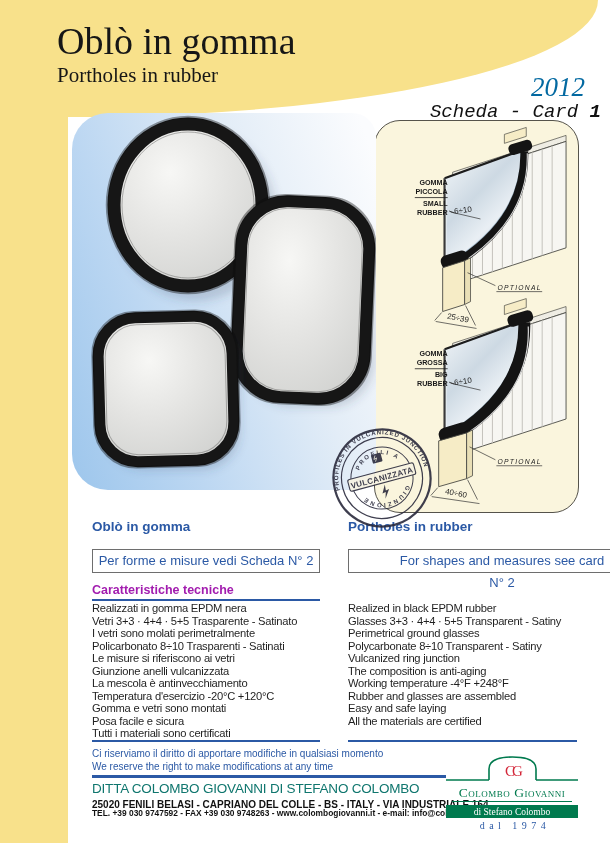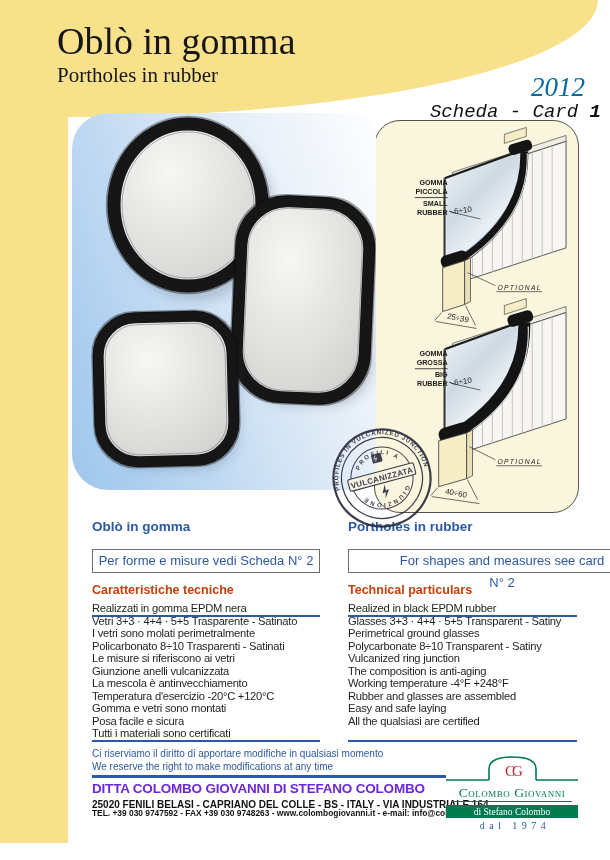--- a/index.html
+++ b/index.html
@@ -31,37 +31,37 @@
                border-radius:36px 24px 24px 36px;}
   #photo-svg{position:absolute;left:0;top:0;width:100%;height:100%;}
 
   
   #stamp{left:331px;top:427px;width:102px;height:102px;z-index:6;}
 
   
   .col-heading{font-size:13.5px;font-weight:700;color:#2b59a5;z-index:5;}
   .ref-box{height:24px;box-sizing:border-box;border:1px solid #6e6e6e;background:#fff;
            text-align:center;line-height:22px;font-size:13px;color:#2b59a5;z-index:5;}
-  .section-head{font-size:12.5px;font-weight:700;color:#c2410c;border-bottom:2px solid #2b59a5;
-                padding-bottom:18px;z-index:5;}
+  .section-head{font-size:12.5px;font-weight:700;color:#a21caf;border-bottom:2px solid #2b59a5;
+                padding-bottom:2px;z-index:5;}
   .tech-list{z-index:5;}
   .tech-list .tech-item{height:12.55px;line-height:12.55px;font-size:11.2px;letter-spacing:-0.25px;color:#1f1f1f;}
   .list-rule{height:2px;background:#2b59a5;z-index:5;}
 
   #col-it-heading{left:92px;top:519px;} #col-en-heading{left:348px;top:519px;}
   #box-it{left:92px;top:549px;width:228px;} #box-en{left:348px;top:549px;width:263px;padding-left:45px;}
   #sec-it{left:92px;top:583px;width:228px;} #sec-en{left:348px;top:583px;width:229px;}
   #list-it{left:92px;top:602px;width:228px;} #list-en{left:348px;top:602px;width:229px;}
   #rule-it{left:92px;top:740px;width:228px;} #rule-en{left:348px;top:740px;width:229px;}
 
   
   #notes{left:92px;top:747px;z-index:5;}
   #notes div{font-size:10px;line-height:13px;color:#2b59a5;}
   #big-rule{left:92px;top:775px;width:354px;height:2.5px;background:#2b59a5;z-index:5;}
-  #company-name{left:92px;top:781px;font-size:13.5px;font-weight:700;letter-spacing:-0.2px;color:#6d28d9;z-index:5;}
+  #company-name{left:92px;top:781px;font-size:13.5px;font-weight:400;letter-spacing:-0.2px;color:#0f766e;z-index:5;}
   #company-address{left:92px;top:799px;font-size:10px;font-weight:700;color:#111;z-index:5;}
   #company-phone{left:92px;top:808px;font-size:8.4px;font-weight:700;color:#111;z-index:5;}
   #logo{left:446px;top:745px;width:132px;height:88px;z-index:5;}
 </style>
 </head>
 <body>
 
 <div id="page">
 
   <div class="abs" id="yellow-band"></div>
@@ -245,21 +245,20 @@
     </g>
   </svg>
 
   <div class="abs col-heading" id="col-it-heading">Oblò in gomma</div>
   <div class="abs col-heading" id="col-en-heading">Portholes in rubber</div>
 
   <div class="abs ref-box" id="box-it">Per forme e misure vedi Scheda N° 2</div>
   <div class="abs ref-box" id="box-en">For shapes and measures see card N° 2</div>
 
   <div class="abs section-head" id="sec-it">Caratteristiche tecniche</div>
-  <div class="abs section-head" id="sec-en">Technical particulars</div>
 
   <div class="abs tech-list" id="list-it">
       <div class="tech-item">Realizzati in gomma EPDM nera</div>
       <div class="tech-item">Vetri 3+3 · 4+4 · 5+5 Trasparente - Satinato</div>
       <div class="tech-item">I vetri sono molati perimetralmente</div>
       <div class="tech-item">Policarbonato 8÷10 Trasparenti - Satinati</div>
       <div class="tech-item">Le misure si riferiscono ai vetri</div>
       <div class="tech-item">Giunzione anelli vulcanizzata</div>
       <div class="tech-item">La mescola è antinvecchiamento</div>
       <div class="tech-item">Temperatura d'esercizio -20°C +120°C</div>
@@ -270,21 +269,21 @@
   <div class="abs tech-list" id="list-en">
       <div class="tech-item">Realized in black EPDM rubber</div>
       <div class="tech-item">Glasses 3+3 · 4+4 · 5+5 Transparent - Satiny</div>
       <div class="tech-item">Perimetrical ground glasses</div>
       <div class="tech-item">Polycarbonate 8÷10 Transparent - Satiny</div>
       <div class="tech-item">Vulcanized ring junction</div>
       <div class="tech-item">The composition is anti-aging</div>
       <div class="tech-item">Working temperature -4°F +248°F</div>
       <div class="tech-item">Rubber and glasses are assembled</div>
       <div class="tech-item">Easy and safe laying</div>
-      <div class="tech-item">All the qualsiasi are certified</div>
+      <div class="tech-item">All the materials are certified</div>
     </div>
 
   <div class="abs list-rule" id="rule-it"></div>
   <div class="abs list-rule" id="rule-en"></div>
 
   <div class="abs" id="notes">
     <div>Ci riserviamo il diritto di apportare modifiche in qualsiasi momento</div>
     <div>We reserve the right to make modifications at any time</div>
   </div>
   <div class="abs" id="big-rule"></div>

